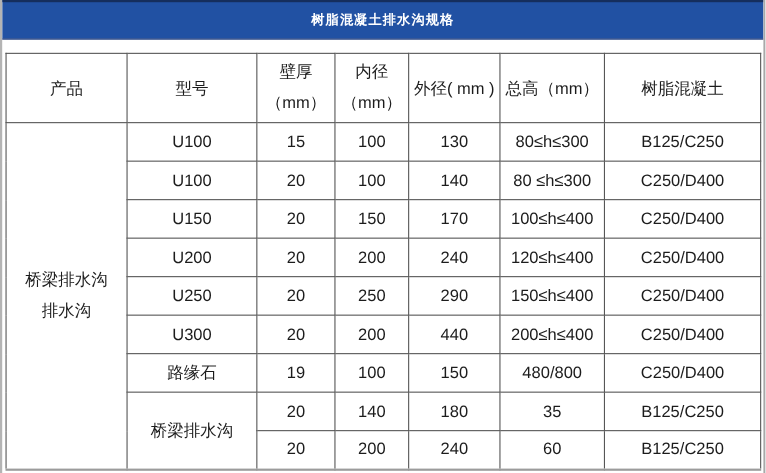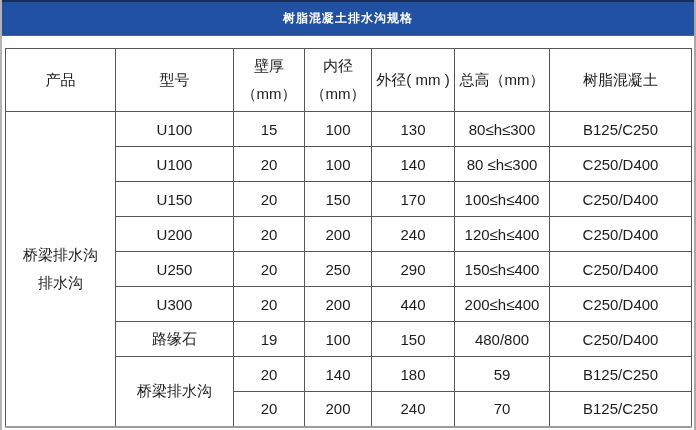--- a/index.html
+++ b/index.html
@@ -152,26 +152,26 @@
         <td>100</td>
         <td>150</td>
         <td>480/800</td>
         <td>C250/D400</td>
       </tr>
       <tr>
         <td rowspan="2">桥梁排水沟</td>
         <td>20</td>
         <td>140</td>
         <td>180</td>
-        <td>59</td>
+        <td>35</td>
         <td>B125/C250</td>
       </tr>
       <tr>
         <td>20</td>
         <td>200</td>
         <td>240</td>
-        <td>70</td>
+        <td>60</td>
         <td>B125/C250</td>
       </tr>
     </tbody>
   </table>
 
 </div>
 
 </body></html>

